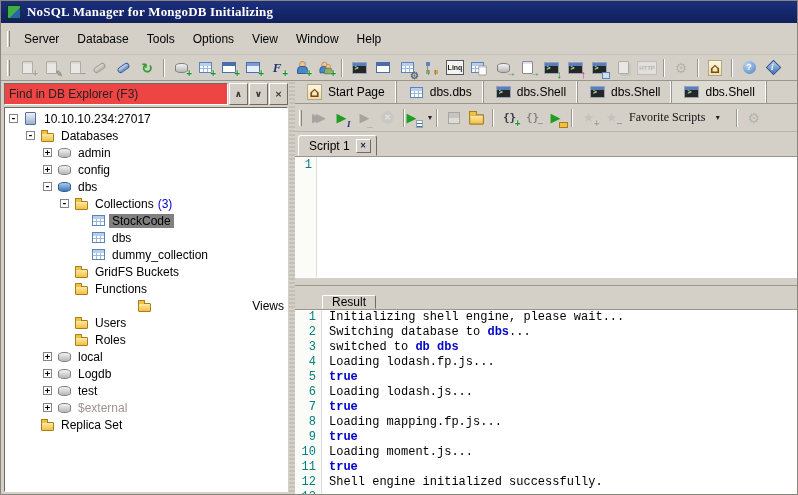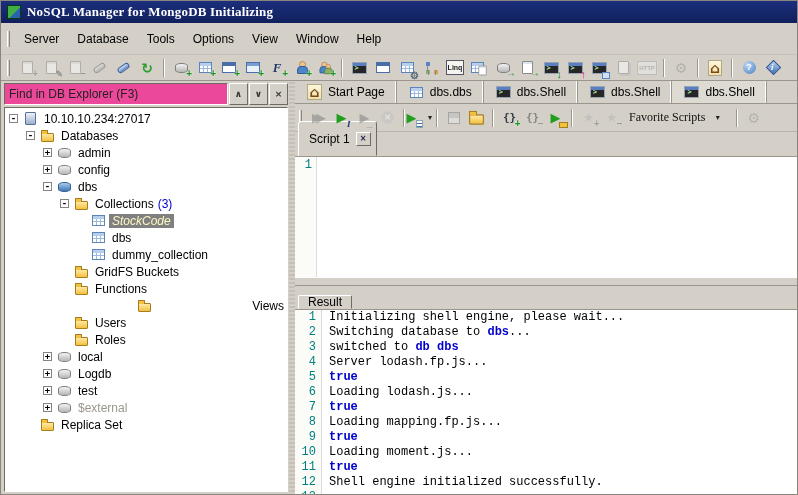--- a/index.html
+++ b/index.html
@@ -82,61 +82,61 @@
   .p-help{width:13px;height:13px;border-radius:50%;background:radial-gradient(circle at 35% 30%,#bcd6f2,#4a7ec2);color:#fff;font:bold 9px/13px "Liberation Sans",sans-serif;text-align:center;}
   .p-about{width:11px;height:11px;transform:rotate(45deg);background:linear-gradient(135deg,#bcd6f2,#3a6eb2);border:1px solid #2a5292;}
   .p-srv{width:11px;height:13px;background:linear-gradient(#eef2f8,#9ab0cc);border:1px solid #56709a;border-radius:1px;}
   .p-chev{font:bold 9px/1 "DejaVu Sans",sans-serif;color:#333;}
   .p-caret{font:8px/1 "DejaVu Sans",sans-serif;color:#222;margin-left:1px;}
 
   
   .main{flex:1;display:flex;min-height:0;}
   .left{width:288px;flex:none;display:flex;flex-direction:column;padding:2px 1px 2px 3px;}
   .searchrow{display:flex;height:22px;margin-bottom:2px;flex:none;}
-  .search-input{flex:1;min-width:0;border:1px solid;border-color:#6f6b63 #fff #fff #6f6b63;background:#ec4899;
+  .search-input{flex:1;min-width:0;border:1px solid;border-color:#6f6b63 #fff #fff #6f6b63;background:#ef4444;
     font:12px "Liberation Sans",sans-serif;color:#222;padding:2px 4px;outline:none;}
   .sbtn{width:19px;height:22px;margin-left:1px;background:#d4d0c8;border:1px solid;border-color:#fff #6f6b63 #6f6b63 #fff;
     display:flex;align-items:center;justify-content:center;flex:none;}
   .tree{flex:1;background:#fff;border:1px solid;border-color:#6f6b63 #fff #fff #6f6b63;overflow:hidden;padding-top:2px;font-size:12px;}
   .trow{height:17px;display:flex;align-items:center;white-space:nowrap;}
   .expand{width:9px;height:9px;flex:none;border:1px solid #848484;background:#fff;color:#000;
     font:bold 9px/7px "DejaVu Sans Mono",monospace;text-align:center;margin-right:4px;}
   .expand-ph{width:13px;flex:none;}
   .trow .ti{width:16px;height:16px;margin-right:3px;}
   .tlabel{padding:0 3px;}
-  .trow.sel .tlabel{background:#808080;color:#fef9c3;font-style:italic;}
+  .trow.sel .tlabel{background:#808080;color:#000000;}
   .suffix{color:#0000cd;padding-left:1px;}
   .dim{color:#9a968e;}
 
   .vsplit{width:6px;flex:none;background:repeating-linear-gradient(0deg,#d4d0c8 0 2px,#c4c0b8 2px 4px);}
 
   
   .right{flex:1;display:flex;flex-direction:column;min-width:0;}
   .doctabs{height:23px;flex:none;display:flex;align-items:stretch;border-bottom:1px solid #9a968e;overflow:hidden;}
   .dtab{display:flex;align-items:center;gap:5px;padding:0 11px;font-size:12px;border-right:1px solid #9a968e;box-shadow:inset -1px 0 #fff;white-space:nowrap;}
   .dtab.active{background:#dedbd3;}
   .dtab .ti{width:17px;height:15px;}
   .shellbar{height:28px;flex:none;display:flex;align-items:center;border-bottom:1px solid #b9b5ad;padding-left:2px;}
   .shellbar .tbtn{width:23px;}
   .favlabel{display:flex;align-items:center;font:12px "Liberation Serif",serif;color:#111;padding:0 6px;gap:3px;white-space:nowrap;}
   .scriptrow{height:24px;flex:none;display:flex;align-items:flex-end;padding-left:3px;background:#d4d0c8;}
-  .stab{display:flex;align-items:center;gap:6px;height:35px;padding:0 5px 0 10px;background:#d4d0c8;
+  .stab{display:flex;align-items:center;gap:6px;height:21px;padding:0 5px 0 10px;background:#d4d0c8;
     border:1px solid;border-color:#fff #6f6b63 #d4d0c8 #fff;border-radius:3px 3px 0 0;font-size:12px;}
   .stab .x{width:15px;height:14px;background:#d4d0c8;border:1px solid;border-color:#fff #6f6b63 #6f6b63 #fff;
     display:flex;align-items:center;justify-content:center;}
   .stab .x .p-chev{font-size:8px;color:#1a1a4a;font-weight:bold;}
   .editor{height:121px;flex:none;background:#fff;display:flex;border-top:1px solid #9a968e;overflow:hidden;}
   .gutter{width:22px;flex:none;background:#fbfbf8;border-right:1px solid #dcdcdc;color:#008080;
     font:12px/15px "Liberation Mono","DejaVu Sans Mono",monospace;text-align:right;padding:1px 4px 0 0;}
   .editor-body{flex:1;}
   .hsplit{height:9px;flex:none;background:#d4d0c8;border-top:1px solid #fff;border-bottom:1px solid #9a968e;}
   .restabs{height:23px;flex:none;display:flex;align-items:flex-end;padding-left:3px;gap:1px;background:#d4d0c8;}
   .rtab{height:19px;display:flex;align-items:center;padding:0 9px;font-size:12px;background:#d4d0c8;
     border:1px solid;border-color:#fff #6f6b63 #d4d0c8 #fff;border-radius:2px 2px 0 0;white-space:nowrap;}
-  .rtab.active{height:14px;}
+  .rtab.active{height:14px;margin-left:24px;}
   .console{flex:1;background:#fff;border-top:1px solid #9a968e;overflow:hidden;display:flex;flex-direction:column;}
   .cline{display:flex;font:12px/15px "Liberation Mono","DejaVu Sans Mono",monospace;flex:none;}
   .cln{width:27px;flex:none;text-align:right;color:#008080;padding-right:5px;background:#fbfbf8;border-right:1px solid #dcdcdc;}
   .ctext{padding-left:7px;white-space:pre;}
   .c-black{color:#000;}
   .c-blue{color:#0000cd;font-weight:bold;}
 </style>
 </head>
 <body>
 
@@ -648,21 +648,21 @@
           <div class="cline">
             <span class="cln">2</span>
             <span class="ctext"><span class="c-black">Switching database to </span><span class="c-blue">dbs</span><span class="c-black">...</span></span>
           </div>
           <div class="cline">
             <span class="cln">3</span>
             <span class="ctext"><span class="c-black">switched to </span><span class="c-blue">db dbs</span></span>
           </div>
           <div class="cline">
             <span class="cln">4</span>
-            <span class="ctext"><span class="c-black">Server lodash.fp.js...</span></span>
+            <span class="ctext"><span class="c-black">Loading lodash.fp.js...</span></span>
           </div>
           <div class="cline">
             <span class="cln">5</span>
             <span class="ctext"><span class="c-blue">true</span></span>
           </div>
           <div class="cline">
             <span class="cln">6</span>
             <span class="ctext"><span class="c-black">Loading lodash.js...</span></span>
           </div>
           <div class="cline">

